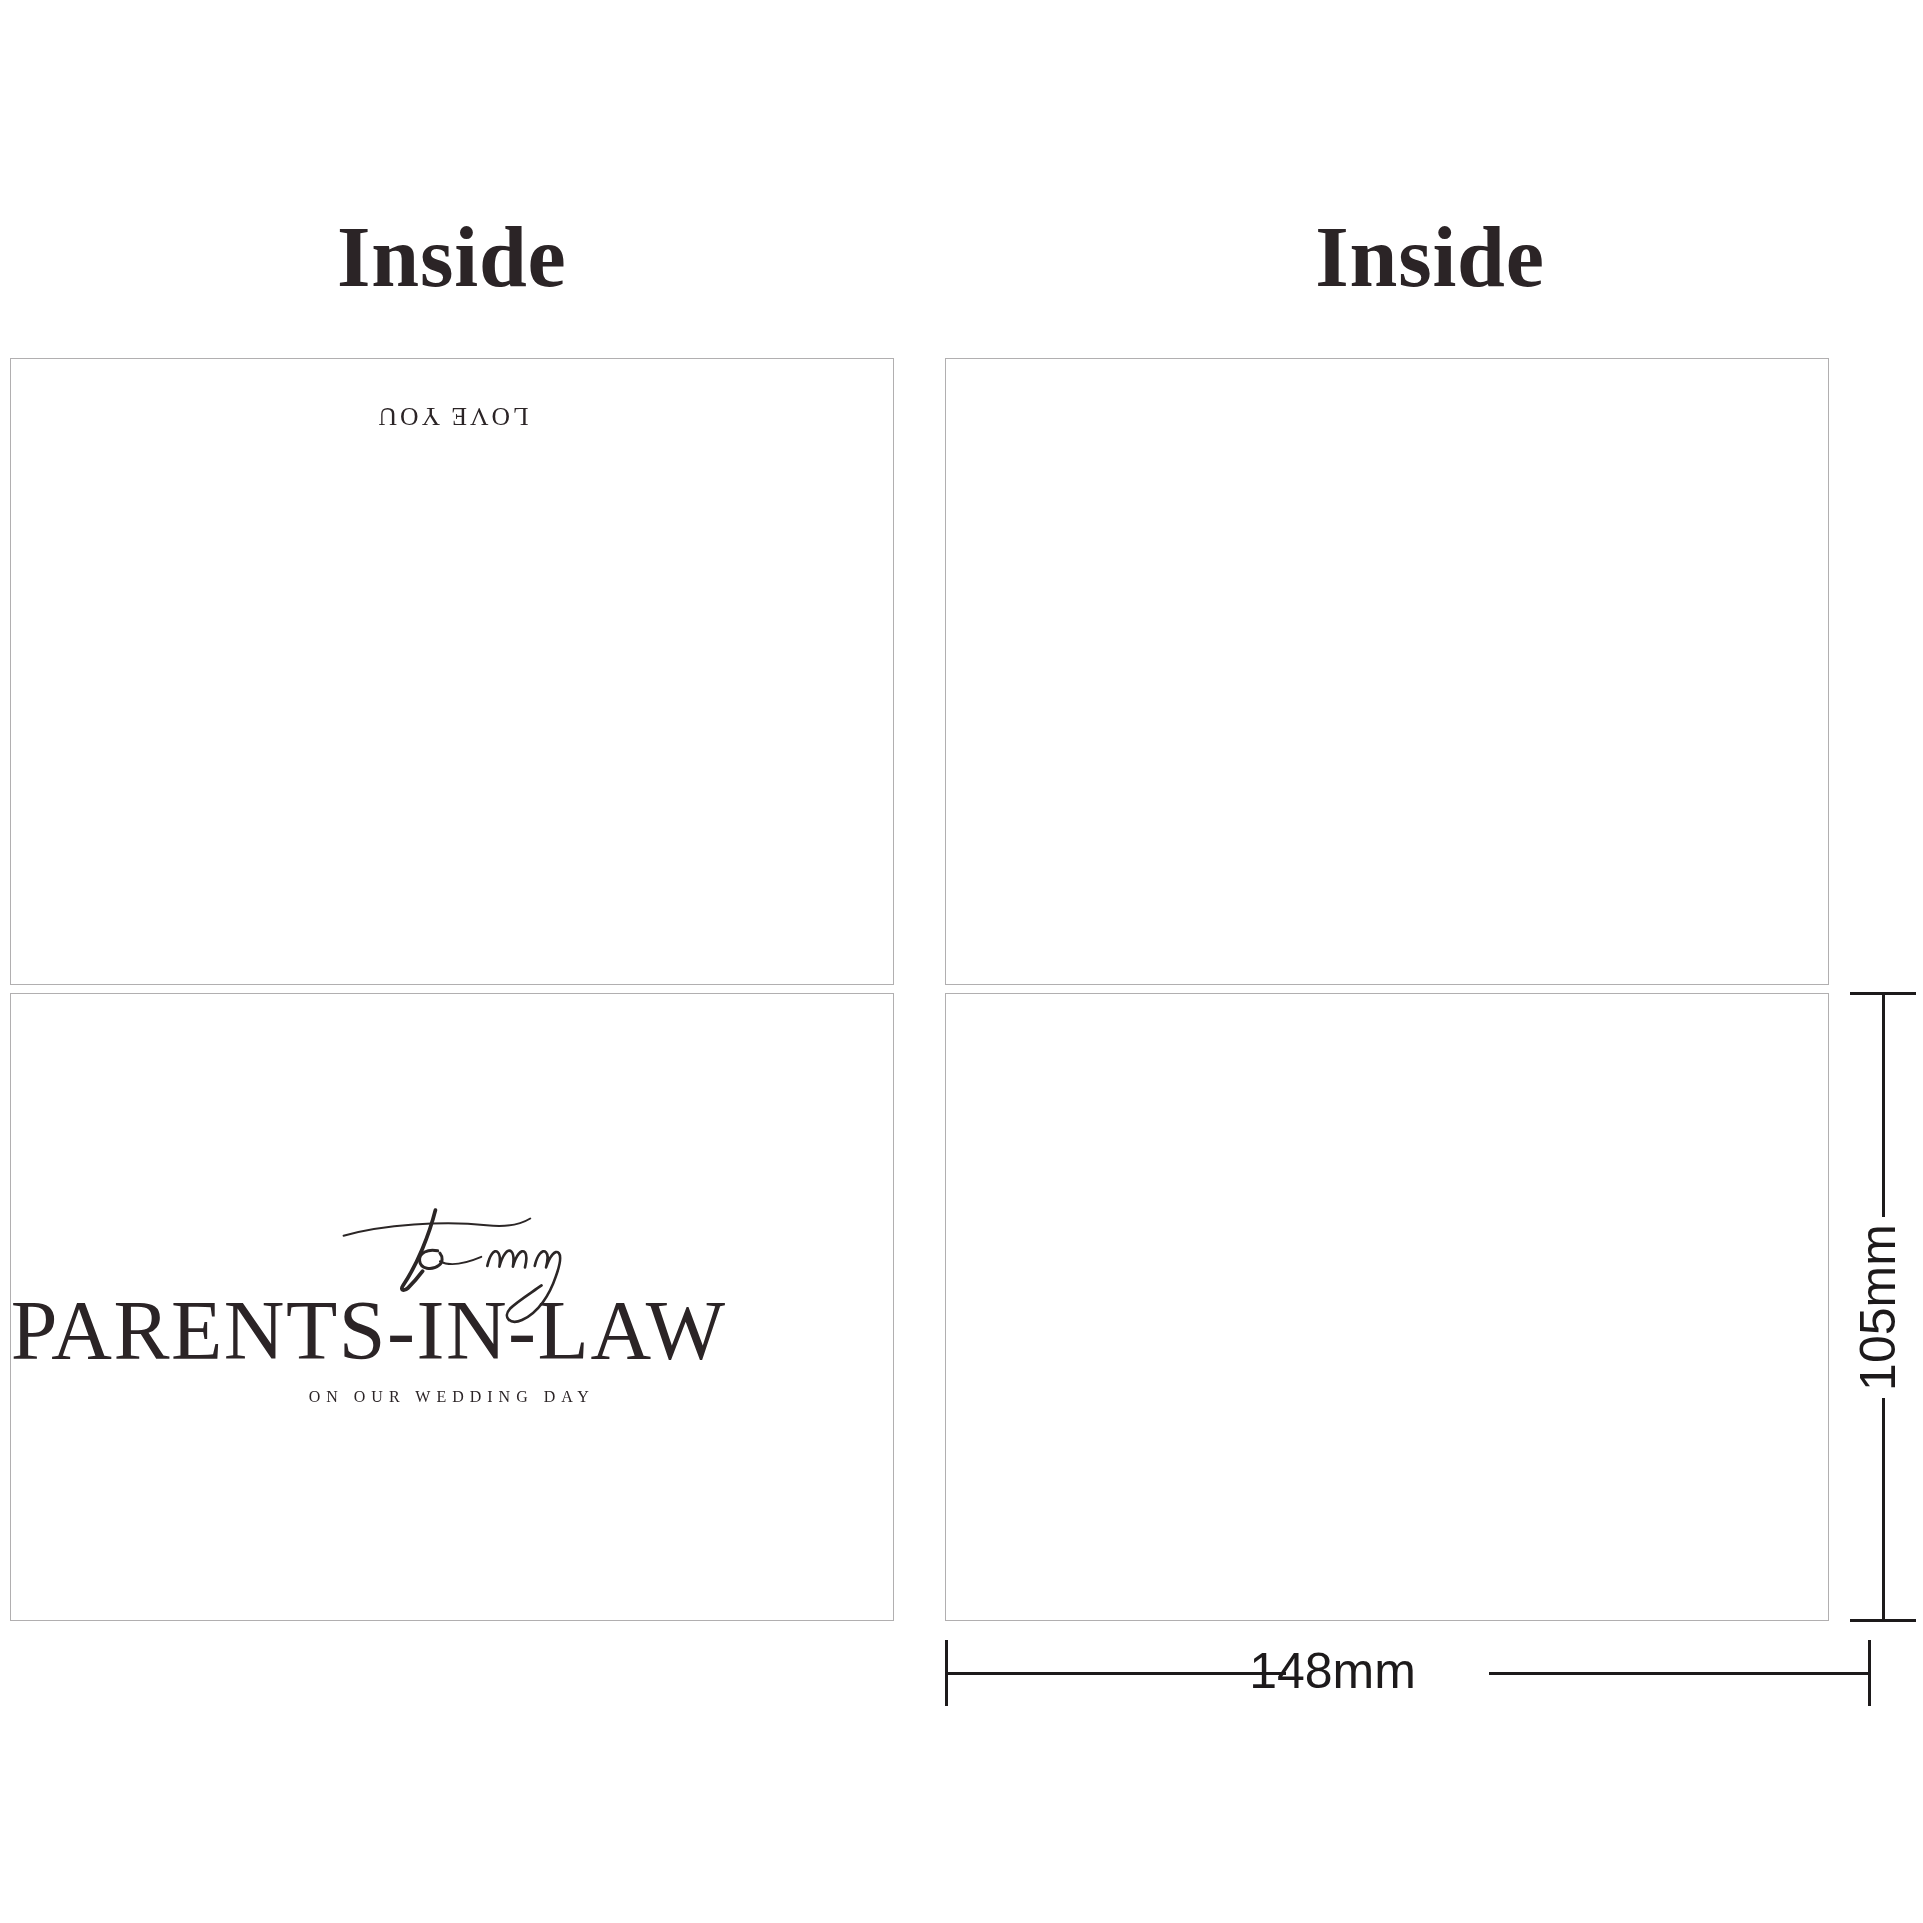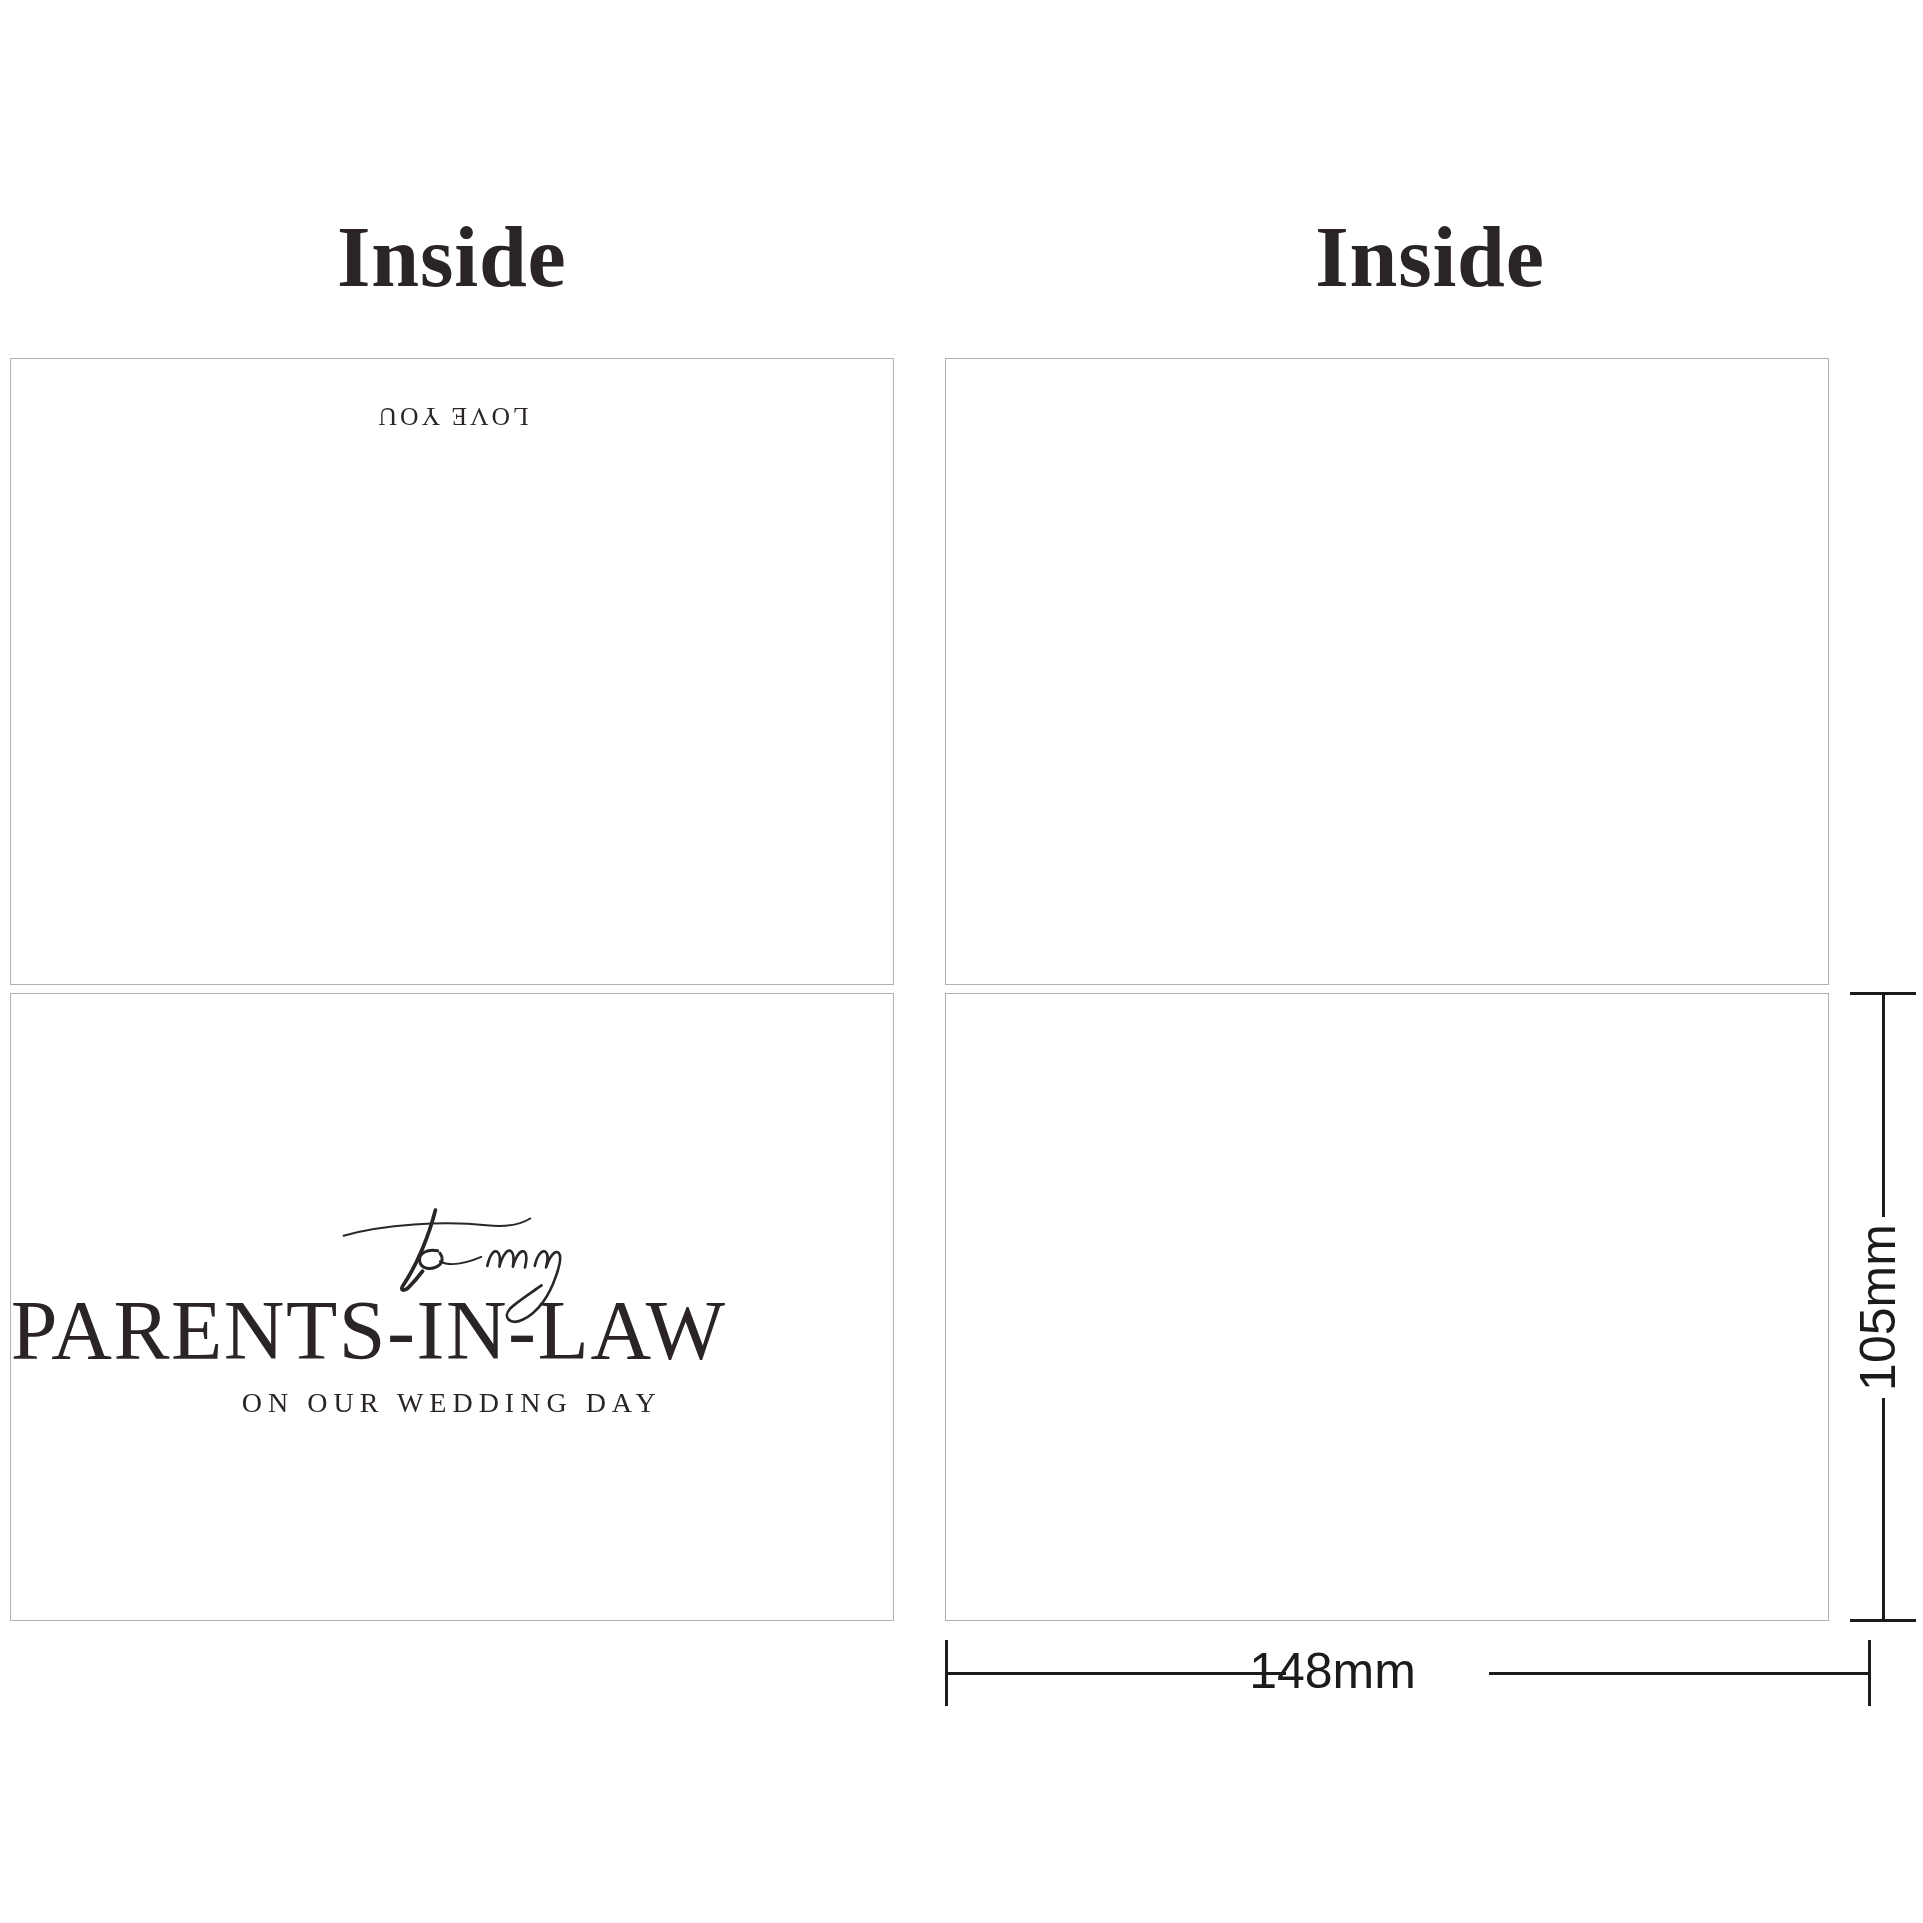--- a/index.html
+++ b/index.html
@@ -37,21 +37,21 @@
   }
   .script-svg{position:absolute;left:316px;top:207px;width:271px;height:132px;}
   .script-svg path{stroke:var(--script);fill:none;stroke-linecap:round;stroke-linejoin:round;}
   .card-title{
     position:absolute;left:0;top:295px;width:100%;text-align:left;
     font-size:84px;line-height:1;letter-spacing:1.5px;color:var(--text-dark);
     white-space:nowrap;
   }
   .card-subtitle{
     position:absolute;left:0;top:395px;width:100%;text-align:center;
-    font-size:28px;line-height:1;letter-spacing:6px;color:var(--text-dark);
+    font-size:16px;line-height:1;letter-spacing:6px;color:var(--text-dark);
     white-space:nowrap;
   }
   .dim{position:absolute;background:var(--dimension);}
   .dim-label{
     position:absolute;font-family:"Liberation Sans",sans-serif;
     font-size:50px;line-height:1;color:var(--dimension);text-align:center;
     white-space:nowrap;
   }
   .dim-label.h105{
     left:1767px;top:1281px;width:225px;height:53px;

